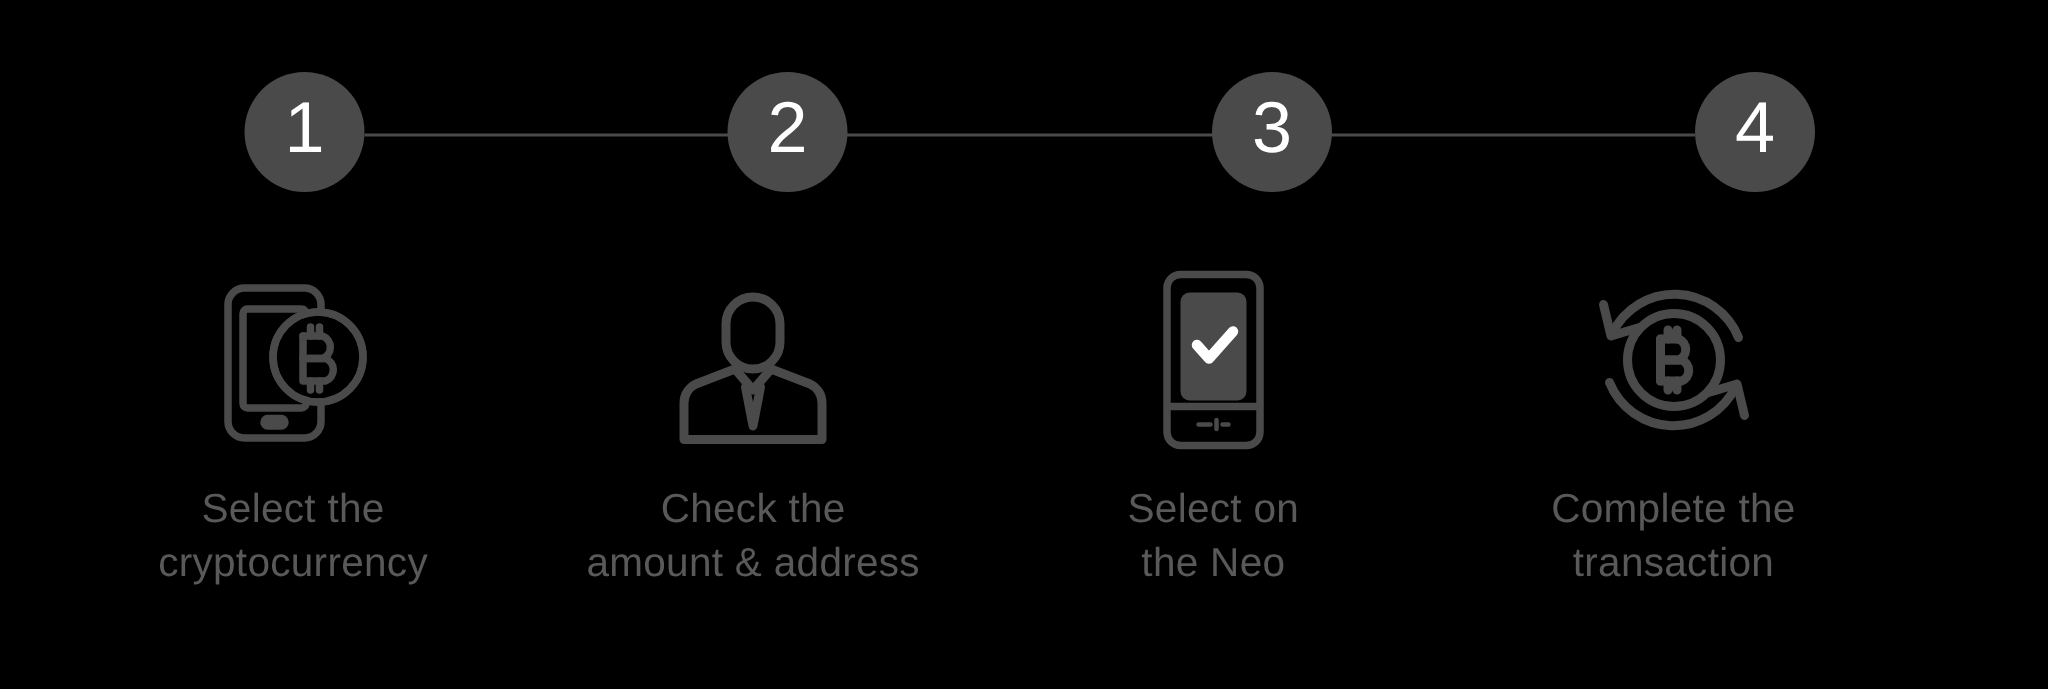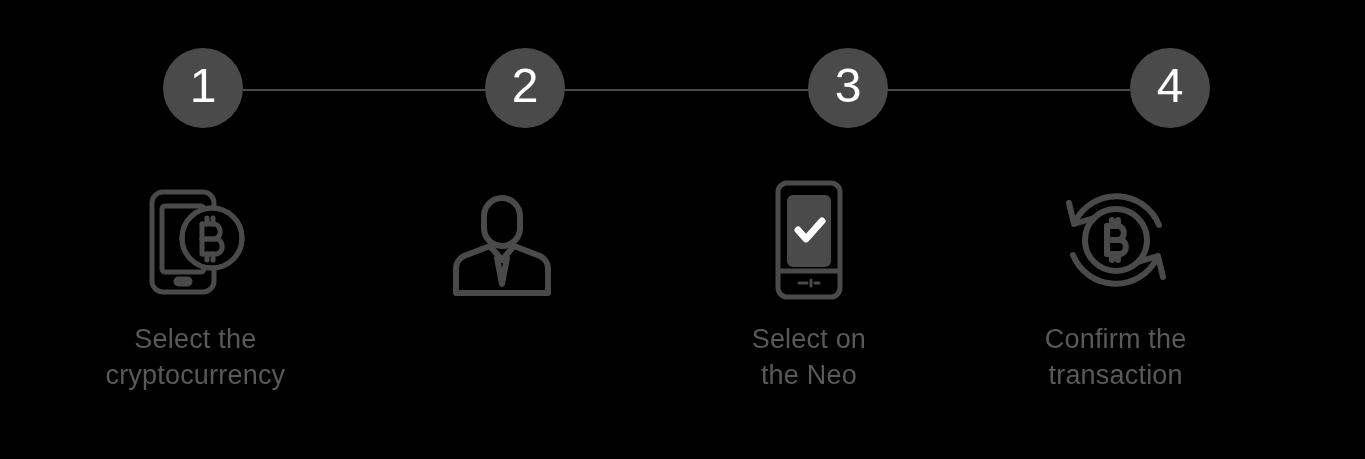--- a/index.html
+++ b/index.html
@@ -139,20 +139,22 @@
 
     <div class="col c2">
       <div class="icon-box">
         <svg width="120" height="120" viewBox="0 0 120 120" fill="none" stroke="#4a4a4a" stroke-width="6" stroke-linecap="round" stroke-linejoin="round">
           <path d="M42 36 a18 18 0 0 1 36 0 v12 a18 18 0 0 1 -36 0 z"></path>
           <path d="M48 66 L22 76 a14 14 0 0 0 -8 13 v24 h92 V89 a14 14 0 0 0 -8 -13 L72 66"></path>
           <path d="M48 66 L60 80 L72 66"></path>
           <path d="M55 78 L60 104 L65 78"></path>
         </svg>
       </div>
+      <div class="step-label">Check the
+amount &amp; address</div>
     </div>
 
     <div class="col c3">
       <div class="icon-box">
         <svg width="120" height="130" viewBox="0 0 120 130" fill="none" stroke="#4a4a4a" stroke-width="5" stroke-linecap="round" stroke-linejoin="round">
           <rect x="29" y="8" width="62" height="114" rx="9"></rect>
           <rect x="38" y="20" width="44" height="72" rx="6" fill="#4a4a4a" stroke="none"></rect>
           <path d="M31 96 H89"></path>
           <path d="M50 108 h8 M62 105 v6 M66 108 h4" stroke-width="3"></path>
           <path d="M49 55 L57 64 L73 46" stroke="#ffffff" stroke-width="7"></path>
@@ -169,18 +171,18 @@
           <path d="M54 49 L54 77"></path>
           <path d="M54 49 L66 49 a7.5 7.5 0 0 1 0 14 L54 63"></path>
           <path d="M54 63 L68 63 a7.5 7.5 0 0 1 0 14 L54 77"></path>
           <path d="M59 43 L59 49 M65 43 L65 49 M59 77 L59 83 M65 77 L65 83"></path>
           <path d="M22 45 a46 46 0 0 1 84 3"></path>
           <path d="M16 26 L21 47 L41 41" stroke-linejoin="round"></path>
           <path d="M104 81 a46 46 0 0 1 -84 -3"></path>
           <path d="M110 100 L105 79 L85 85" stroke-linejoin="round"></path>
         </svg>
       </div>
-      <div class="step-label">Confirm the
+      <div class="step-label">Complete the
 transaction</div>
     </div>
 
   </div>
 </div>
 
 </body></html>

